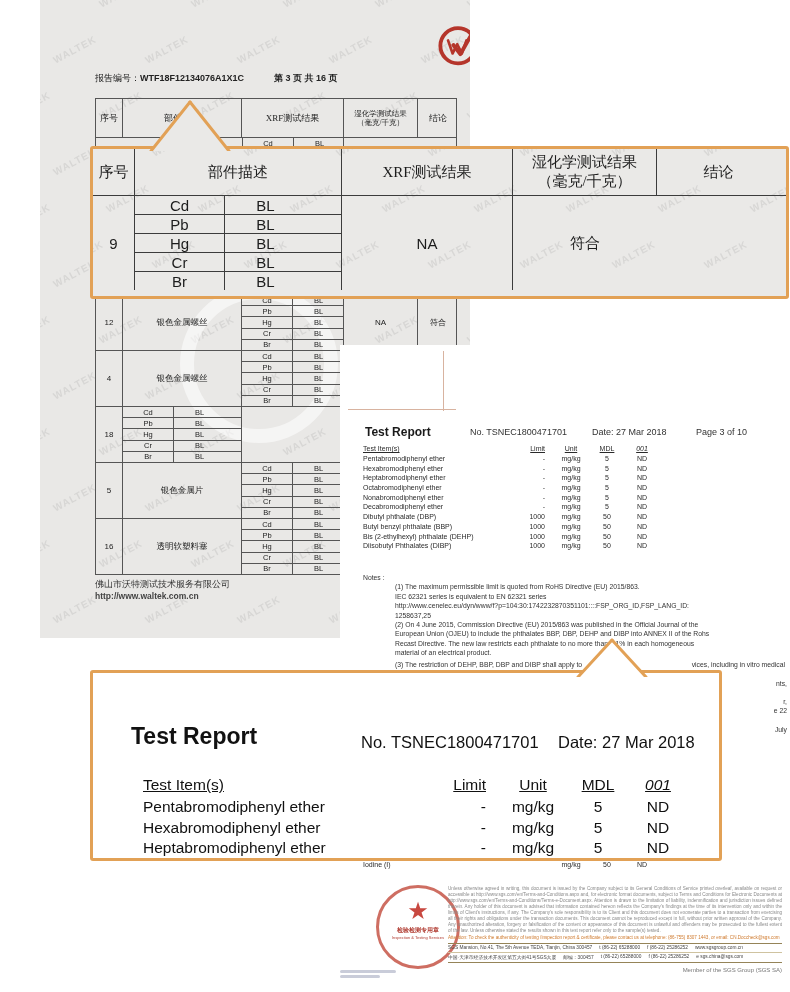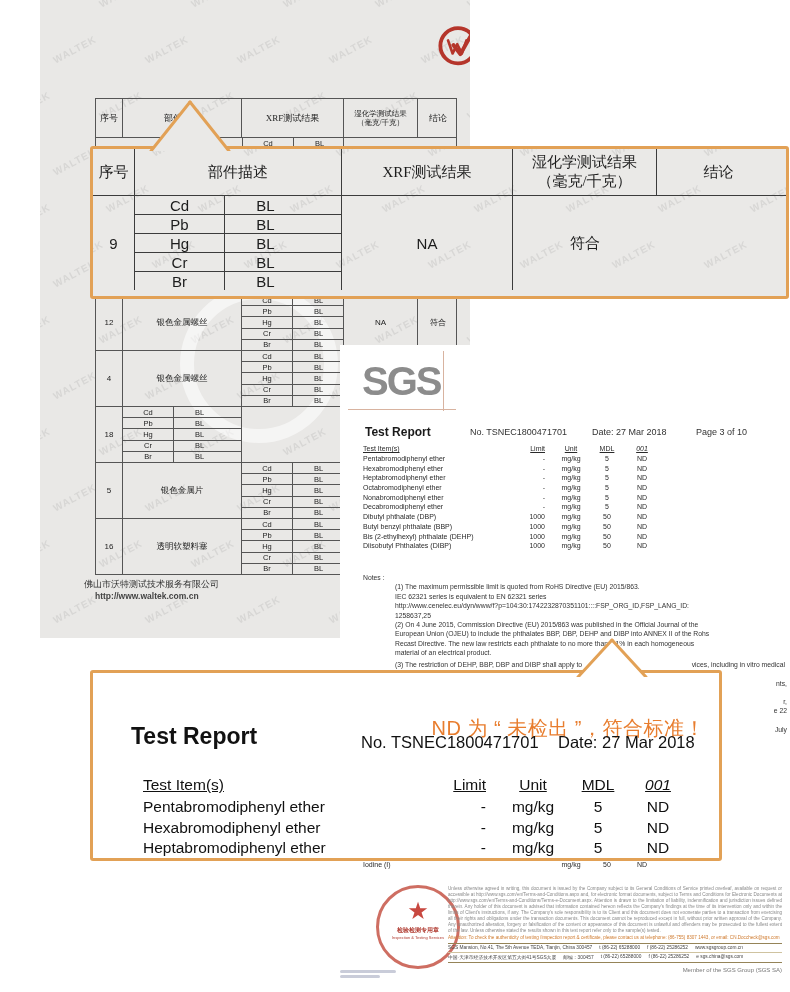--- a/index.html
+++ b/index.html
@@ -39,21 +39,21 @@
   .wrow>.c{border-right:1px solid #555;display:flex;align-items:center;justify-content:center;
            text-align:center;font:8px "Liberation Sans",sans-serif;}
   .wrow>.c.desc{font:8.5px "Liberation Serif",serif;}
   .wrow>.c:last-child{border-right:none;}
   .wrow .elems{border-right:1px solid #555;display:flex;flex-direction:column;}
   .wrow .erow{flex:1;display:grid;grid-template-columns:51px 51px;border-bottom:1px solid #555;
               font:7.5px "Liberation Sans",sans-serif;}
   .wrow .erow:last-child{border-bottom:none;}
   .wrow .erow span{display:flex;align-items:center;justify-content:center;border-right:1px solid #555;}
   .wrow .erow span:last-child{border-right:none;}
-  .wt-company{position:absolute;left:44px;top:578px;font:9px "Liberation Serif",serif;color:#333;z-index:1;}
+  .wt-company{position:absolute;left:55px;top:578px;font:9px "Liberation Serif",serif;color:#333;z-index:1;}
   .wt-url{position:absolute;left:55px;top:591px;font:bold 8.5px "Liberation Sans",sans-serif;color:#444;z-index:1;}
   
   .sgs-page{position:absolute;left:340px;top:345px;width:450px;height:647px;background:#fff;z-index:2;color:#333;}
   .sgs-logo{position:absolute;left:22px;top:14px;font:bold 40px "Liberation Sans",sans-serif;
             color:#8c8c8c;letter-spacing:-2px;}
   .logo-mark-v{position:absolute;left:103px;top:6px;width:1px;height:60px;background:#d8b3a0;}
   .logo-mark-h{position:absolute;left:8px;top:64px;width:108px;height:1px;background:#d8b3a0;}
   .sgs-header{position:absolute;left:25px;top:80px;width:400px;font:9px "Liberation Sans",sans-serif;}
   .sgs-header .t{position:absolute;left:0;top:0;font:bold 12px "Liberation Sans",sans-serif;color:#1a1a1a;}
   .sgs-header .n{position:absolute;left:105px;top:2px;}
@@ -199,20 +199,23 @@
         <span class="wm" style="left: 379px; top: 604px;">WALTEK</span>
       </div>
     <div class="big-ring"></div>
 
     <svg class="wlogo" viewBox="0 0 60 60">
       <circle cx="30" cy="31" r="23" fill="none" stroke="#b5352b" stroke-width="5"></circle>
       <path d="M17 24 L23 41 L29 29 L35 41 L41 24" fill="none" stroke="#b5352b" stroke-width="3.5" stroke-linecap="round" stroke-linejoin="round"></path>
       <path d="M24 30 L33 42 L50 12" fill="none" stroke="#b5352b" stroke-width="5" stroke-linecap="round" stroke-linejoin="round"></path>
     </svg>
 
+    <div class="wt-reportline">
+      <span>报告编号：</span><b>WTF18F12134076A1X1C</b><b class="wt-pageinfo">第 3 页 共 16 页</b>
+    </div>
 
     <div class="wt">
       <div class="wt-head">
         <div>序号</div>
         <div>部件描述</div>
         <div>XRF测试结果</div>
         <div class="small">
           <span>湿化学测试结果</span>
           <span>（毫克/千克）</span>
         </div>
@@ -380,21 +383,20 @@
         <div class="c"></div>
         <div class="c"></div>
       </div>
     </div>
 
     <div class="wt-company">佛山市沃特测试技术服务有限公司</div>
     <div class="wt-url">http://www.waltek.com.cn</div>
   </div>
 
   <div class="sgs-page">
-    <div class="sgs-logo">SGS</div>
     <div class="logo-mark-v"></div>
     <div class="logo-mark-h"></div>
 
     <div class="sgs-header">
       <span class="t">Test Report</span>
       <span class="n">No. TSNEC1800471701</span>
       <span class="d">Date: 27 Mar 2018</span>
       <span class="p">Page 3 of 10</span>
     </div>
 
@@ -622,21 +624,20 @@
       <div class="c serif">符合</div>
     </div>
   </div>
   <svg class="tri" style="left:148px;top:99px" width="84" height="52">
     <polygon points="42,3 3,52 81,52" fill="#eae9e7"></polygon>
     <line x1="42" y1="3" x2="3" y2="52" stroke="#e2a156" stroke-width="3" stroke-linecap="round"></line>
     <line x1="42" y1="3" x2="81" y2="52" stroke="#e2a156" stroke-width="3" stroke-linecap="round"></line>
   </svg>
 
   <div class="c2">
-    <div class="c2-red">ND 为 “ 未检出 ”，符合标准！</div>
     <div class="c2-title">Test Report</div>
     <div class="c2-no">No. TSNEC1800471701</div>
     <div class="c2-date">Date: 27 Mar 2018</div>
     <div class="c2-table">
       <div class="c2-row head">
         <span>Test Item(s)</span>
         <span class="lim">Limit</span>
         <span class="ctr">Unit</span>
         <span class="ctr">MDL</span>
         <span class="ctr i001">001</span>

